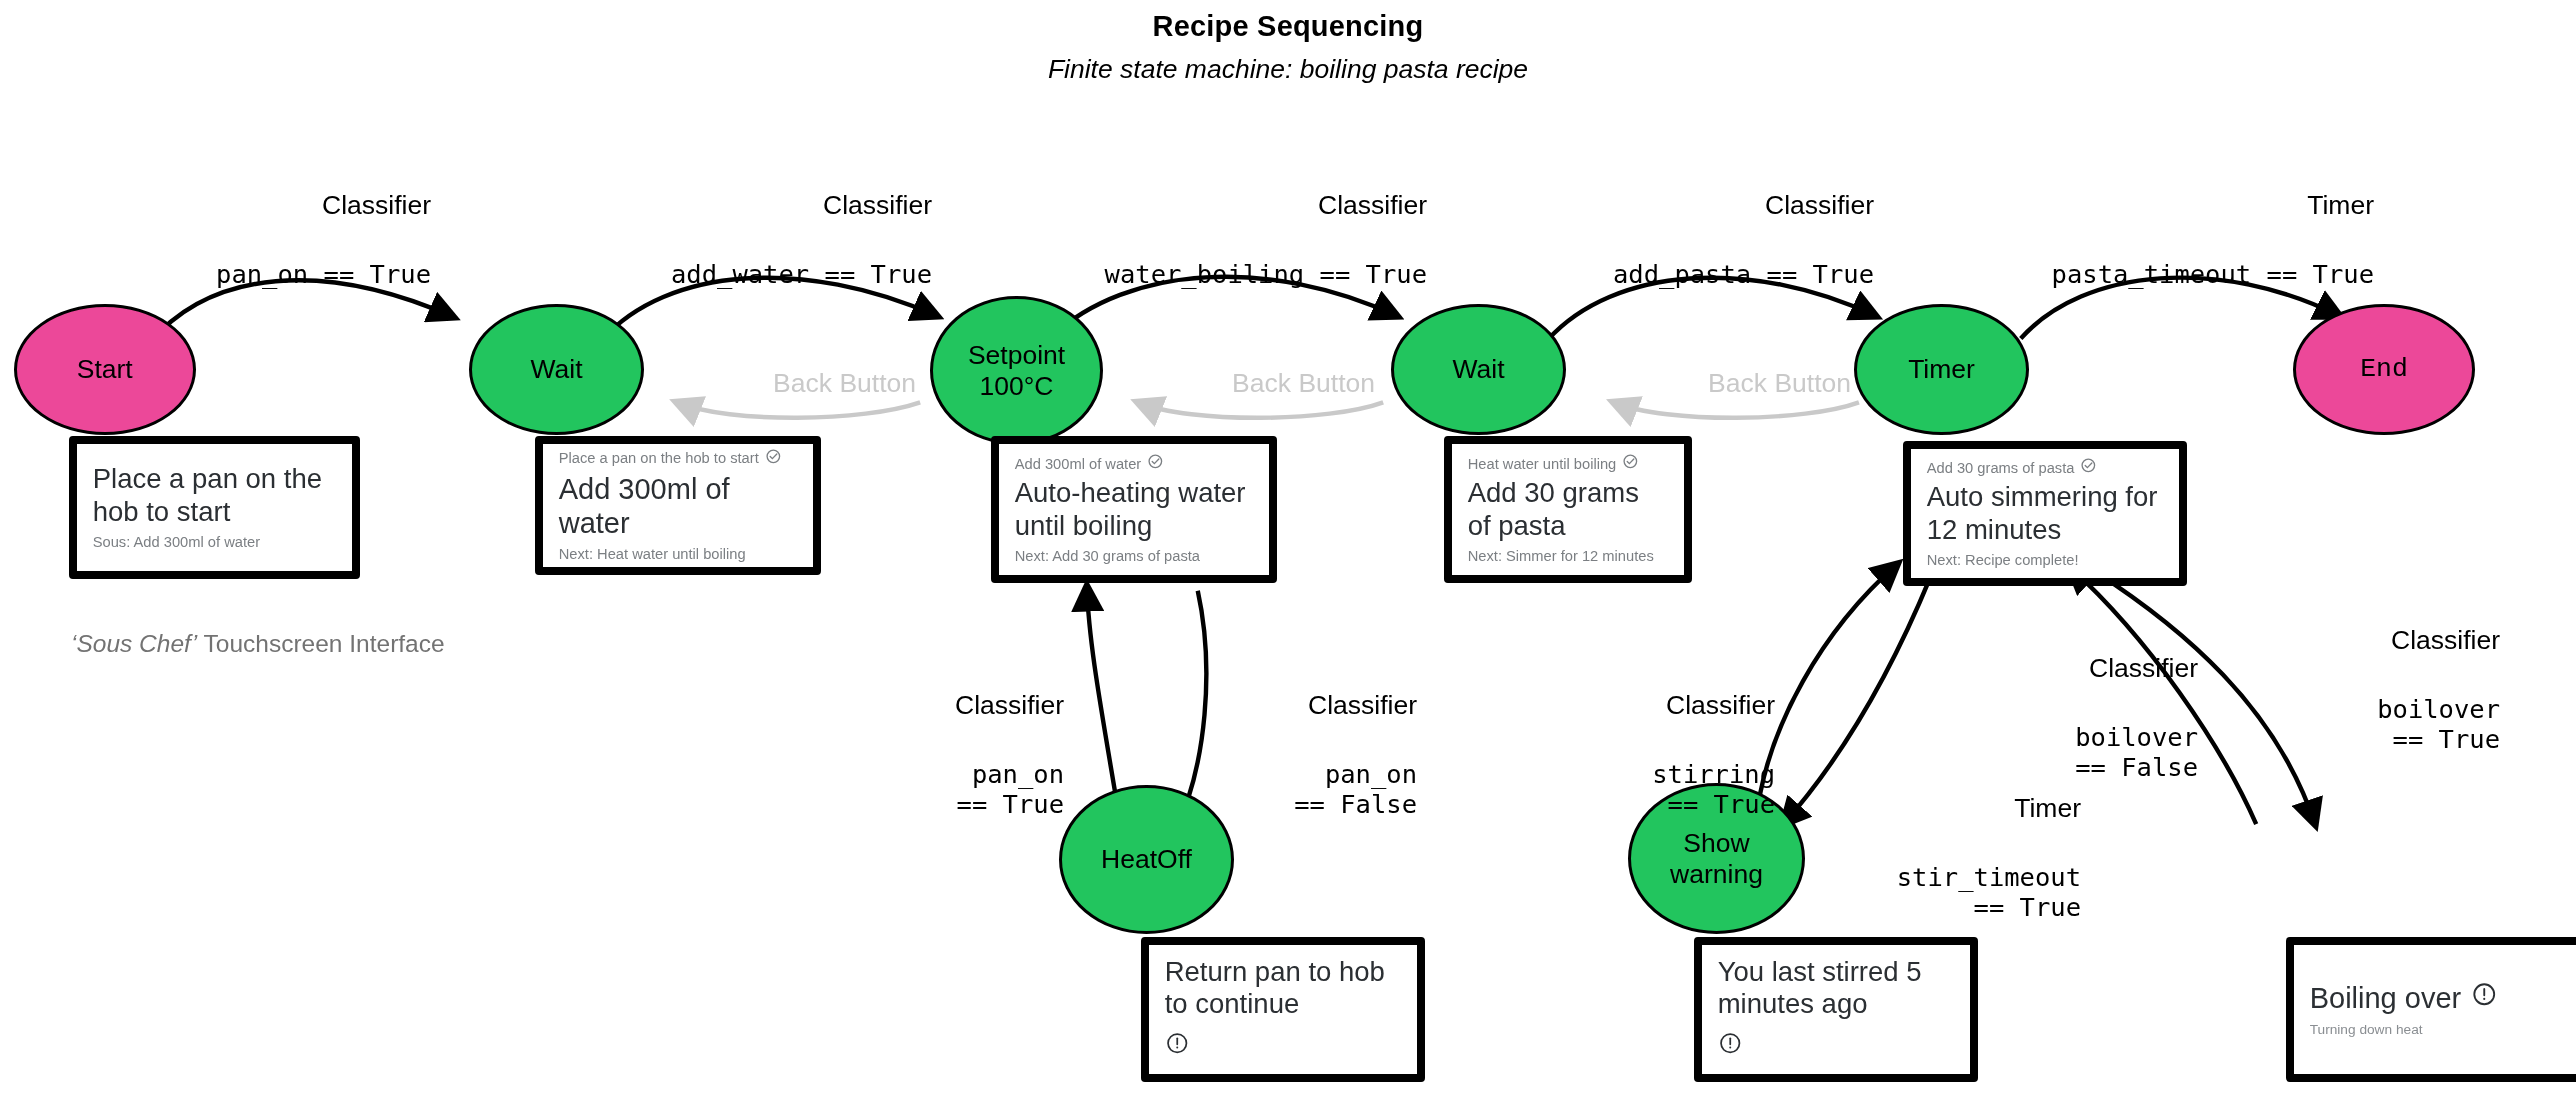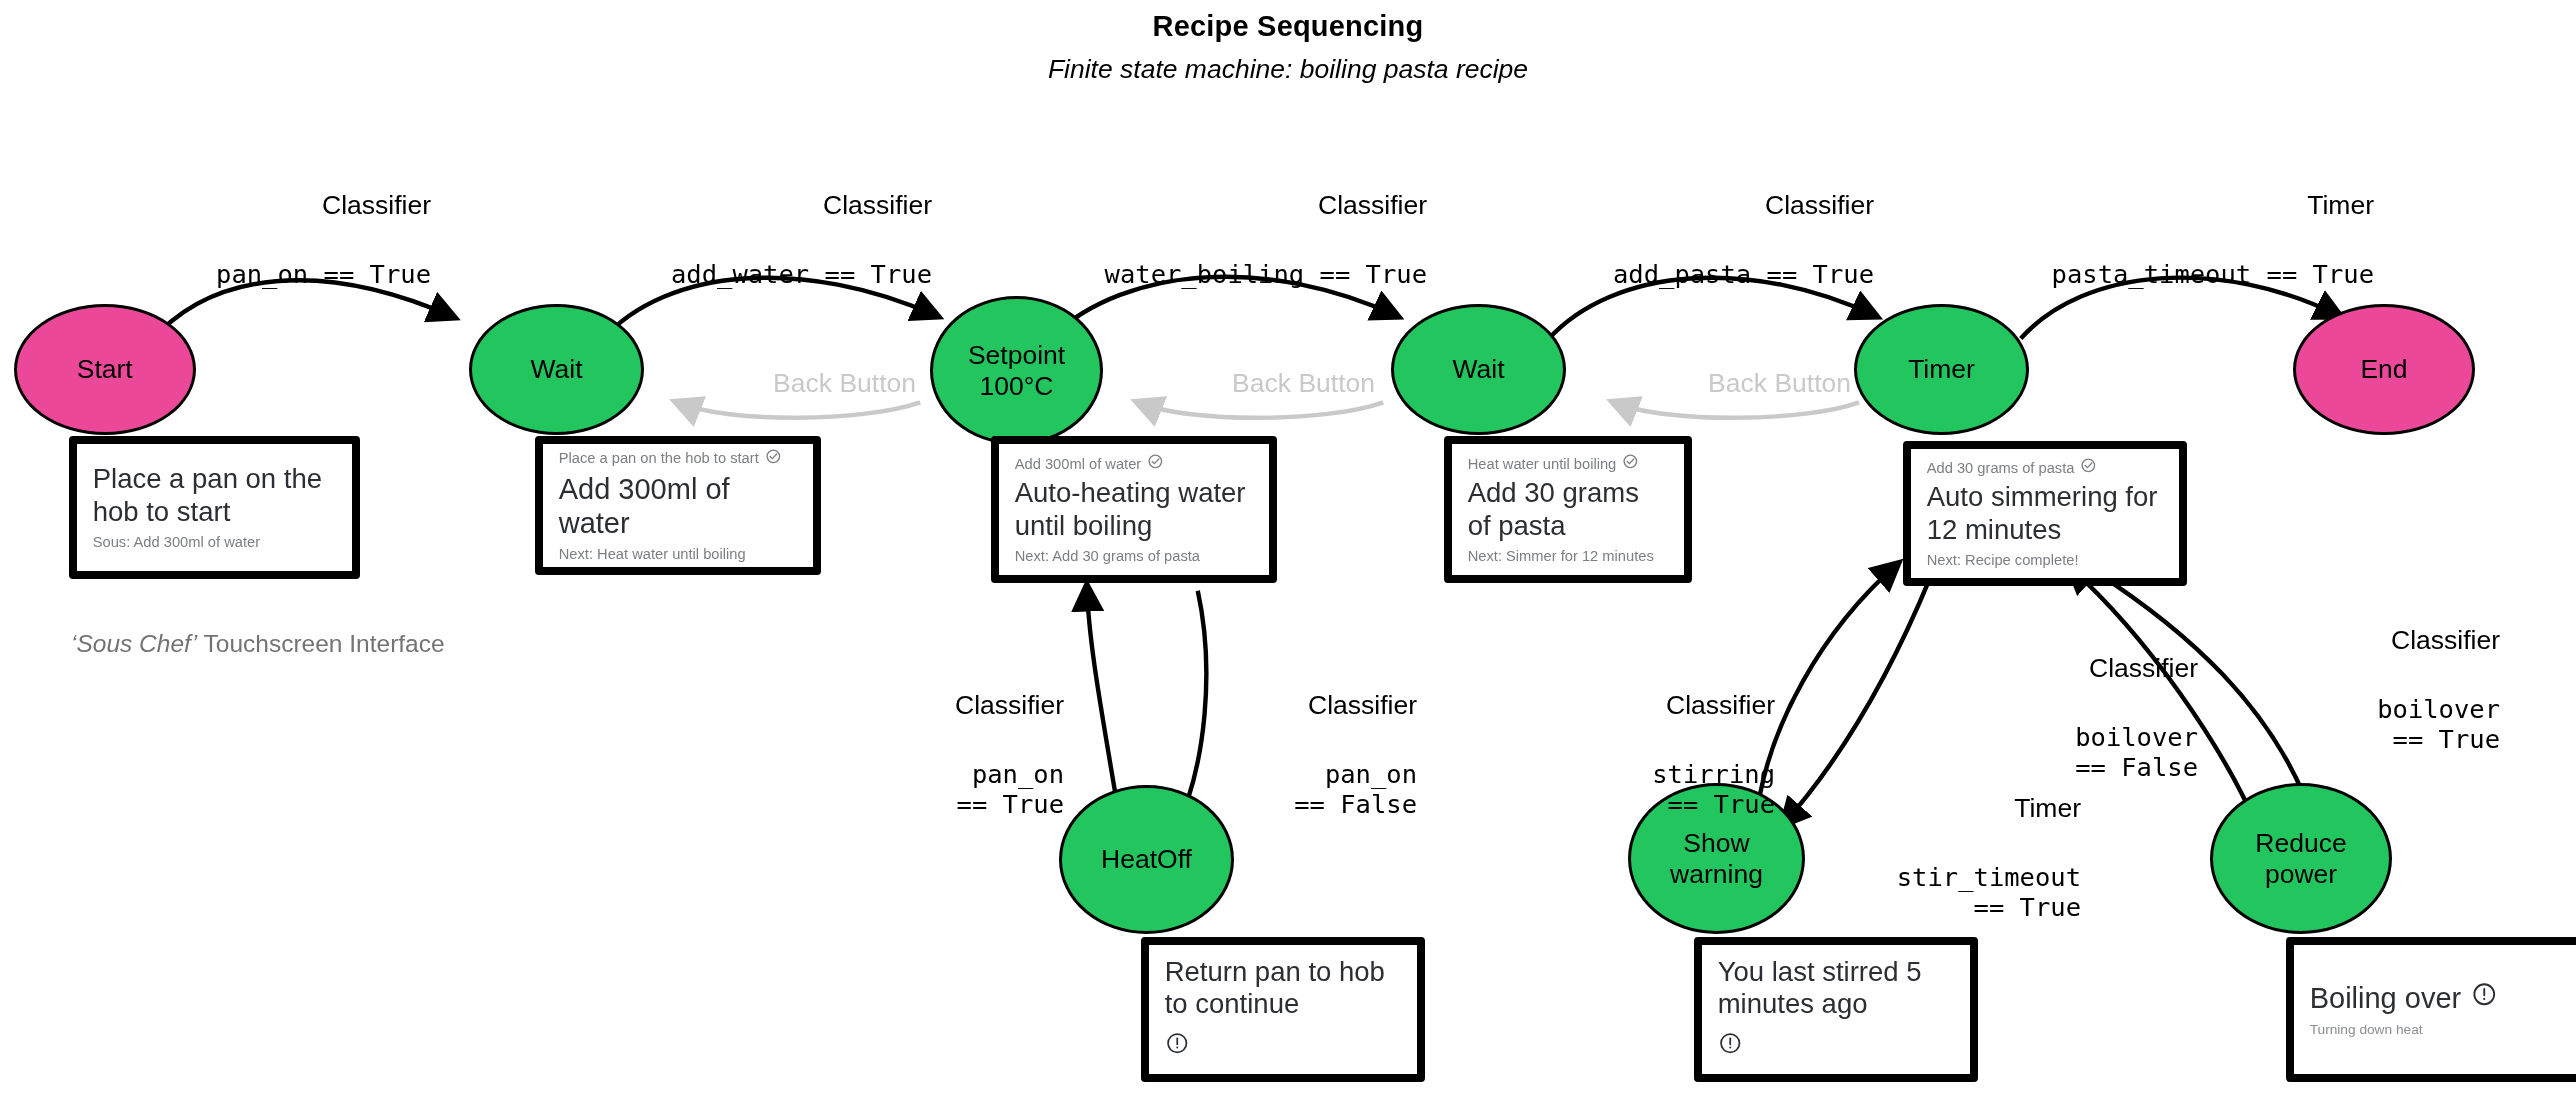--- a/index.html
+++ b/index.html
@@ -117,38 +117,34 @@
   </div>
 
   <div class="node blue" style="left:1391px;top:304px;width:175px;height:131px;">
     <span>Wait</span>
   </div>
 
   <div class="node blue" style="left:1854px;top:304px;width:175px;height:131px;">
     <span>Timer</span>
   </div>
 
-  <div class="node green" style="left:2293px;top:304px;width:182px;height:131px;">
+  <div class="node green" style="left:2293px;top:304px;width:182px;height:131px;font-family:Liberation Mono, monospace;">
     <span>End</span>
   </div>
 
   <div class="node blue" style="left:1059px;top:785px;width:175px;height:149px;flex-direction:row;">
     <span>Heat</span>
     <span>Off</span>
   </div>
 
   <div class="node blue" style="left:1628px;top:783px;width:177px;height:151px;flex-direction:column;">
     <span>Show</span>
     <span>warning</span>
   </div>
 
-  <div class="node blue" style="left:2210px;top:783px;width:182px;height:151px;flex-direction:column;">
-    <span>Reduce</span>
-    <span>power</span>
-  </div>
 
   <div class="elabel" style="left:137px;top:152px;width:294px;">
     <span class="kind">Classifier</span>
     <span class="cond">pan_on == True</span>
   </div>
 
   <div class="elabel" style="left:598px;top:152px;width:334px;">
     <span class="kind">Classifier</span>
     <span class="cond">add_water == True</span>
   </div>

